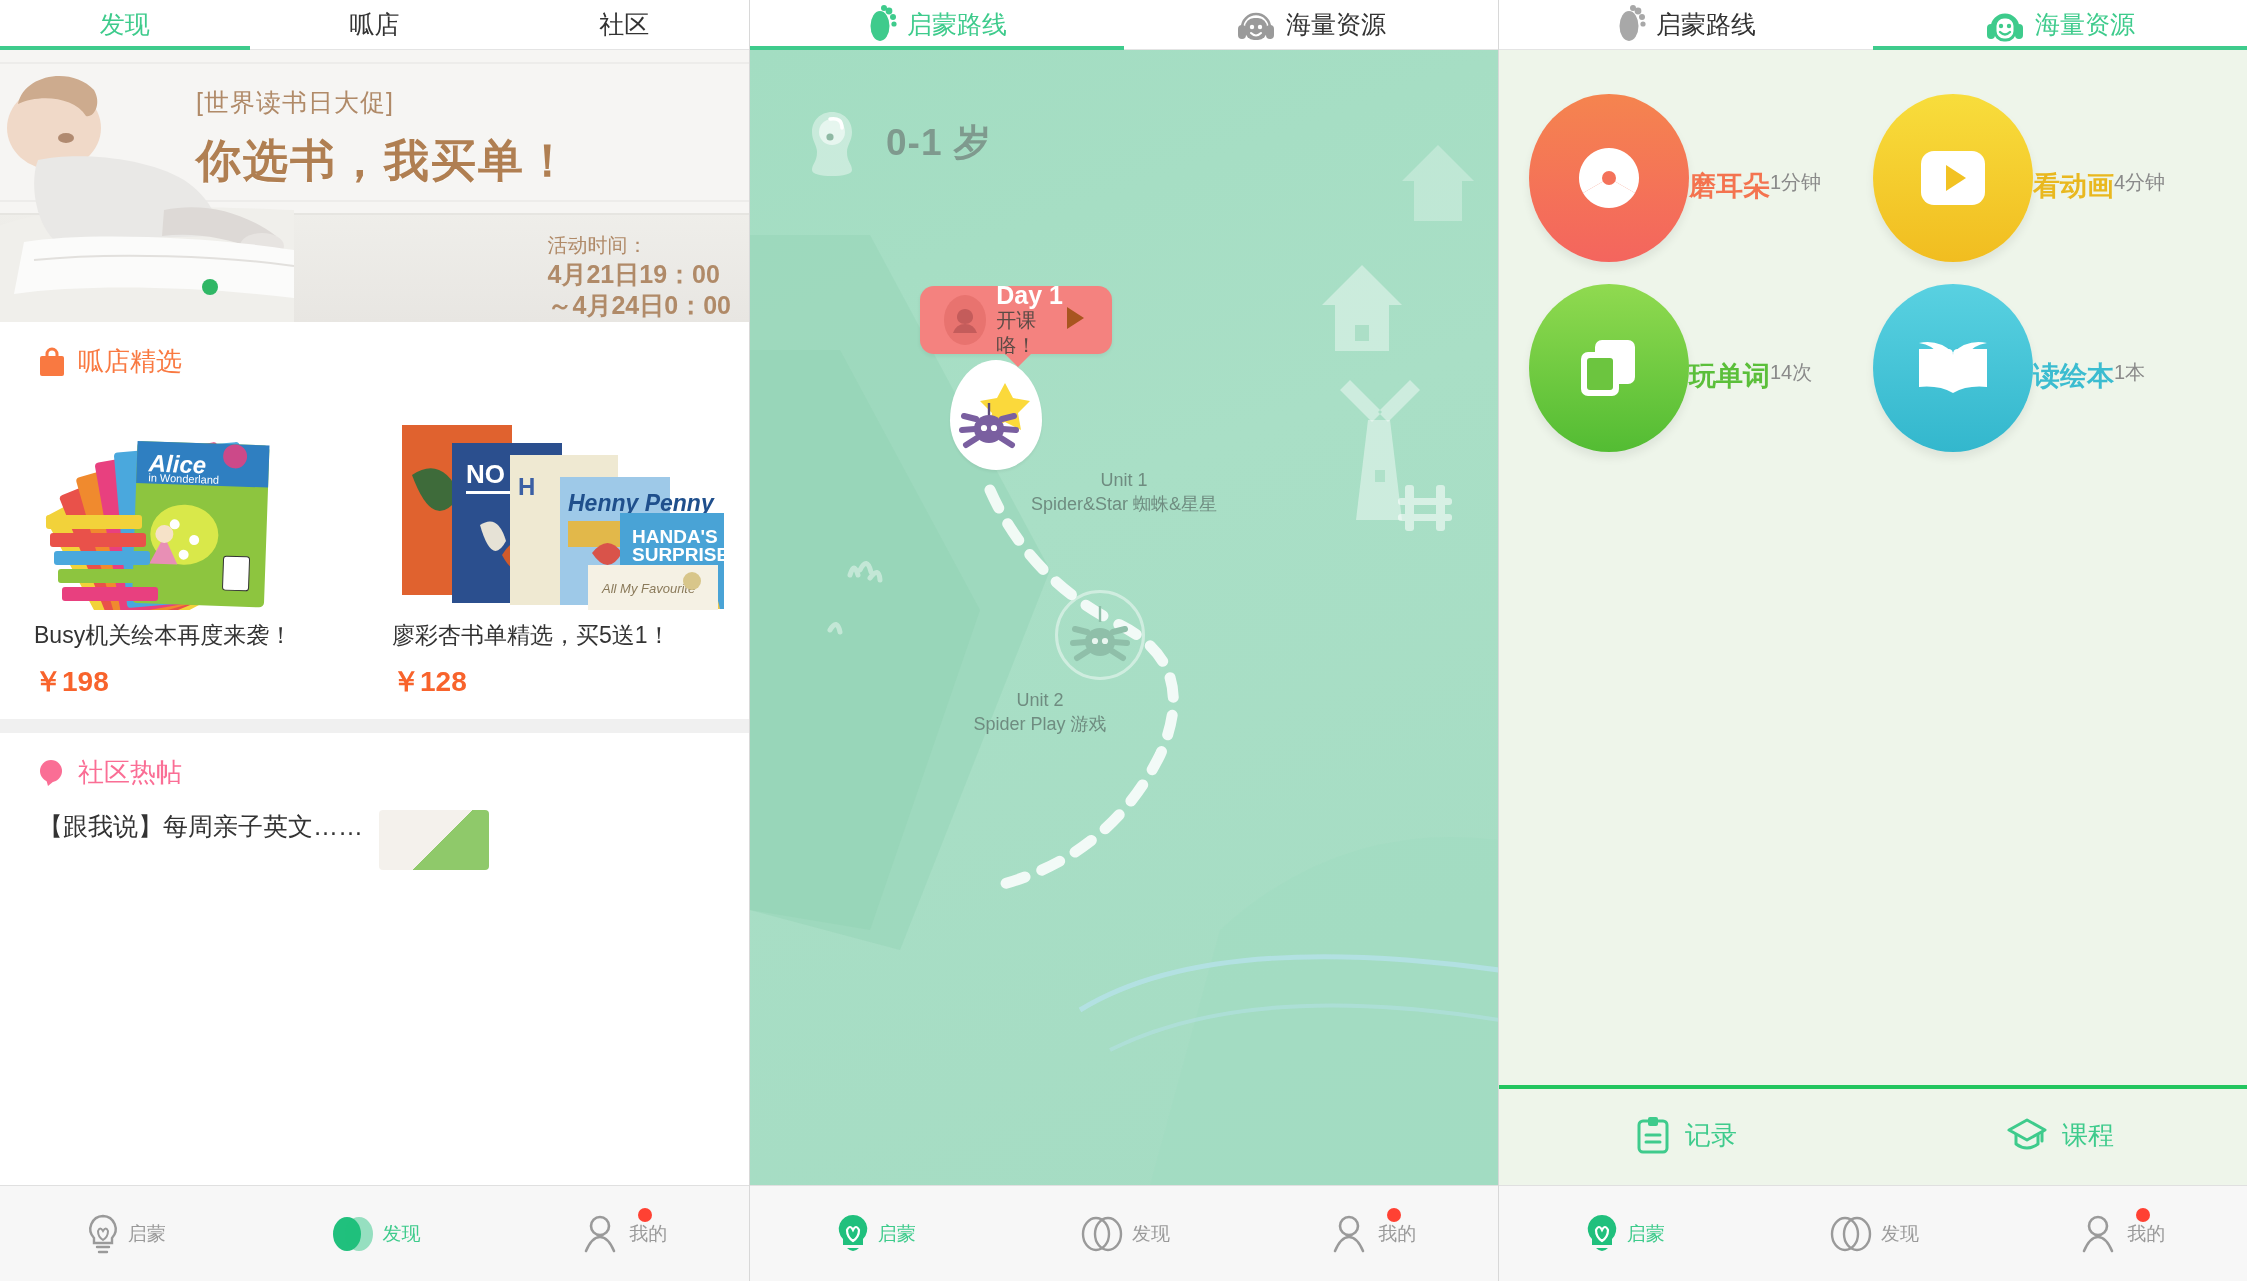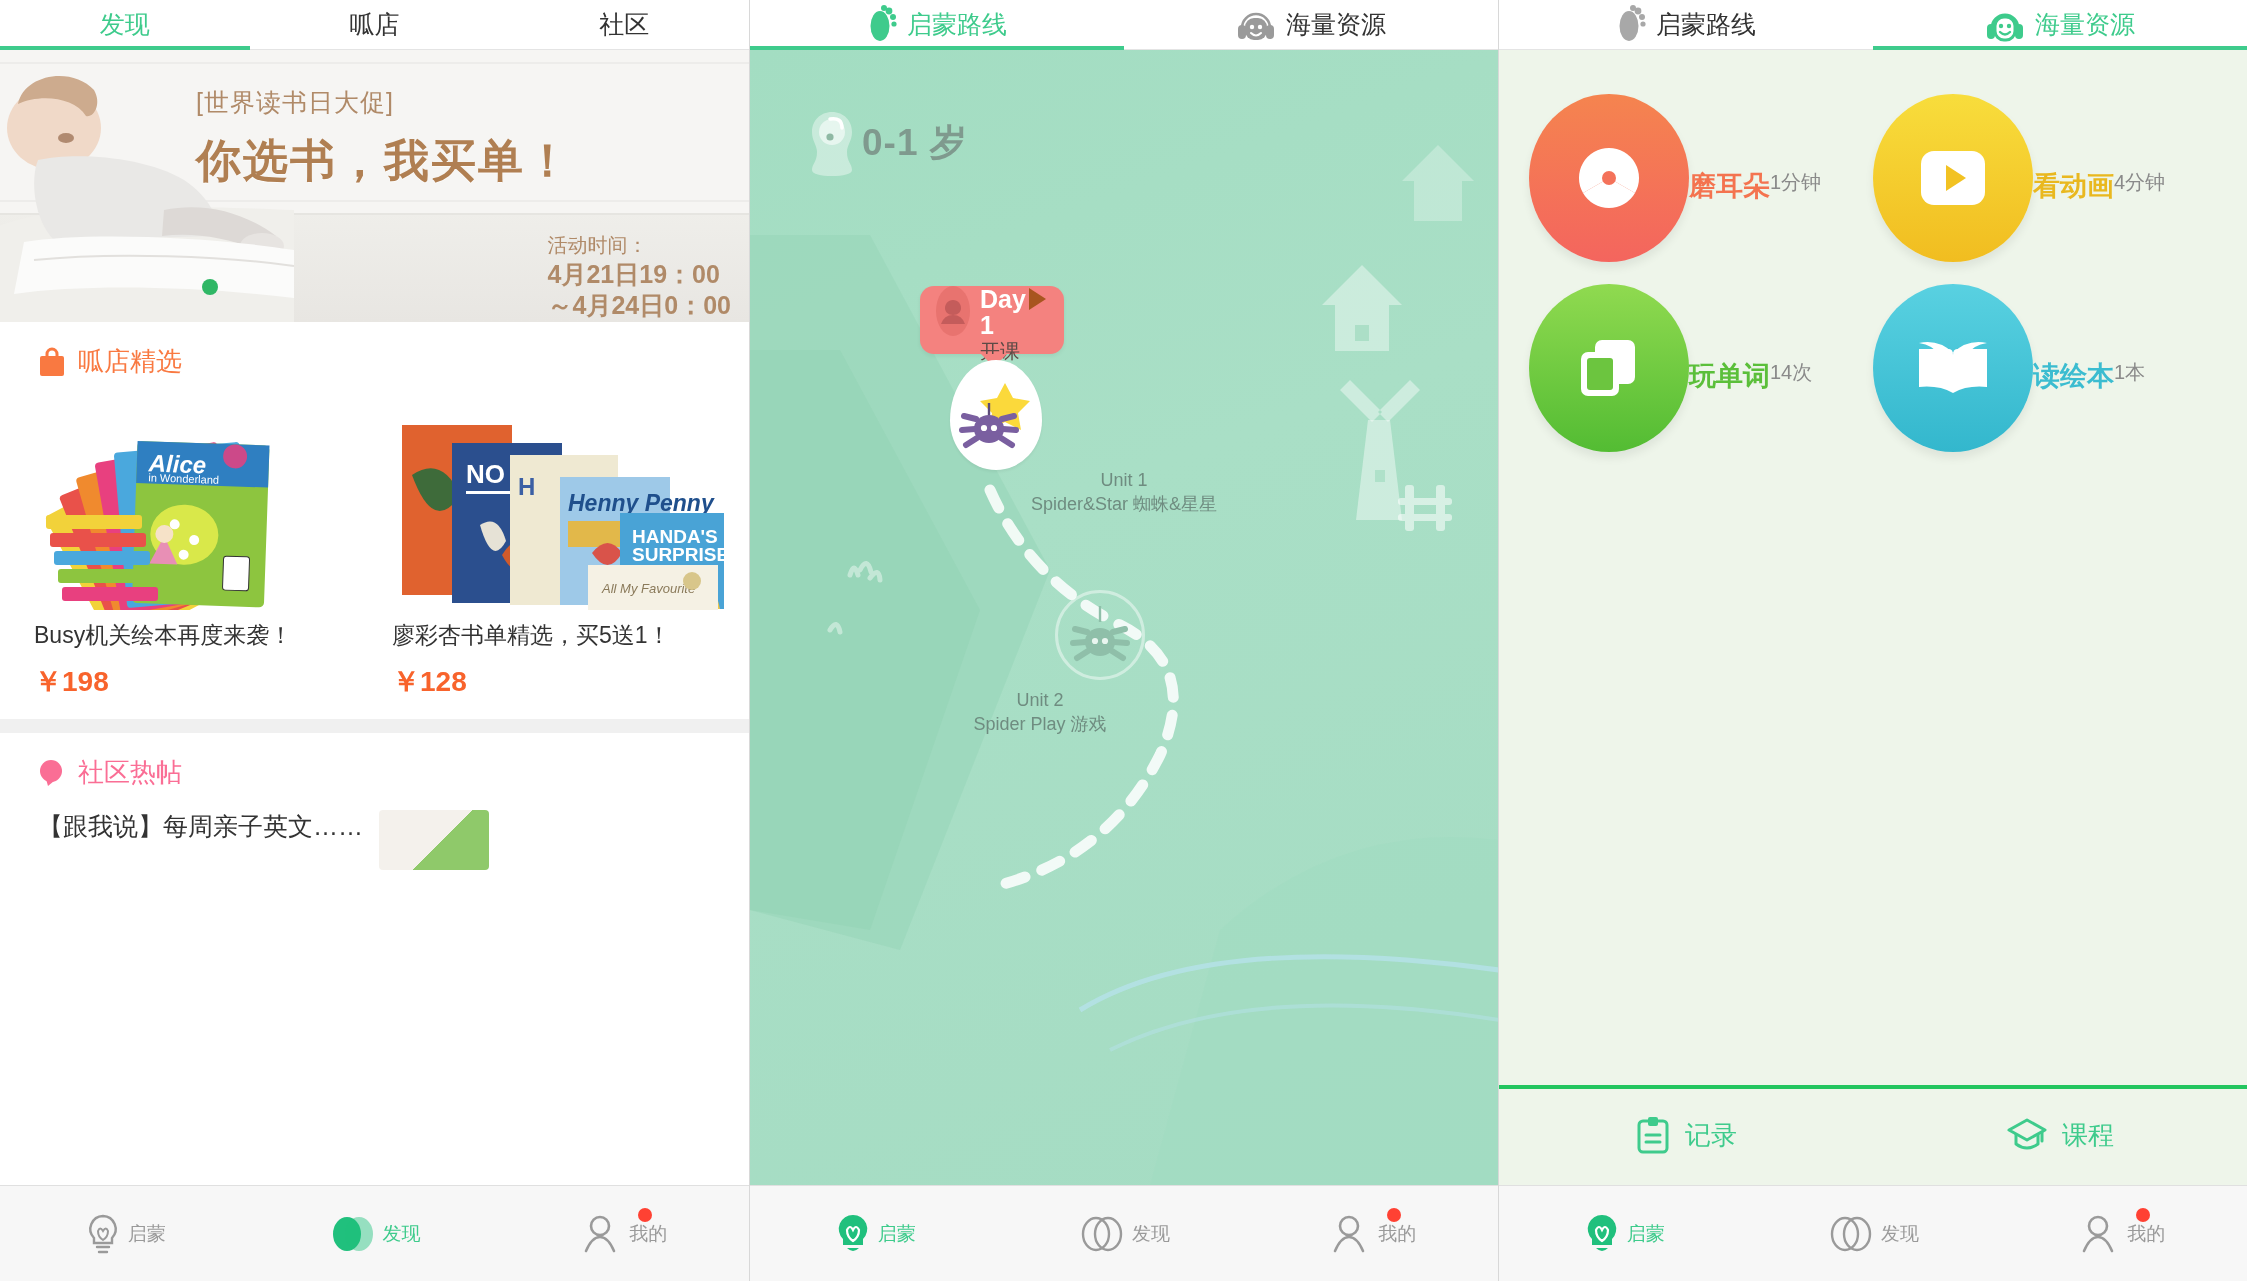--- a/index.html
+++ b/index.html
@@ -49,24 +49,24 @@
   .graygap { height:14px; background:#f0f0f0; margin-top:18px; }
   .post { padding:14px 22px 0 22px; display:flex; gap:16px; align-items:flex-start; }
   .posttxt { font-size:25px; color:#333; white-space:nowrap; overflow:hidden; }
   .postimg { width:110px; height:60px; border-radius:4px;
     background:linear-gradient(135deg,#f4f1ec 0 55%,#8fc96a 55% 100%); flex:0 0 110px; }
 
   
   .map { position:relative; flex:1; overflow:hidden;
     background:linear-gradient(160deg,#a3ddc2 0%,#a9dfc6 40%,#a5dcc3 100%); }
   .mapshape { position:absolute; }
-  .agebadge { position:absolute; left:60px; top:60px; display:flex; align-items:center; gap:8px; }
+  .agebadge { position:absolute; left:60px; top:60px; display:flex; align-items:center; gap:32px; }
   .agebadge .age { font-size:37px; font-weight:bold; color:#7f9a8e; letter-spacing:1px; }
-  .bubble { position:absolute; left:170px; top:236px; width:144px; height:68px;
-    background:#f4827f; border-radius:14px; display:flex; padding:0 12px;
+  .bubble { position:absolute; left:170px; top:236px; width:192px; height:68px;
+    background:#f4827f; border-radius:14px; display:flex; align-items:center; padding:0 20px;
     box-shadow:0 2px 4px rgba(0,0,0,.06); cursor:pointer; }
   .bubble:after { content:""; position:absolute; left:50%; margin-left:-11px; bottom:-13px;
     border:13px solid transparent; border-top-color:#f4827f; border-bottom:0; }
   .bubble .av { width:50px; height:50px; border-radius:50%; background:#e8736f; margin-left:4px;
     display:flex; align-items:center; justify-content:center; }
   .bubble .bt { margin-left:10px; }
   .bubble .d1 { font-size:25px; font-weight:bold; color:#fff; line-height:1.05; }
   .bubble .d2 { font-size:20px; color:#5d4b46; line-height:1.25; }
   .bubble .play { margin-left:auto; margin-right:6px; }
   .node1 { position:absolute; left:200px; top:310px; width:92px; height:110px;

